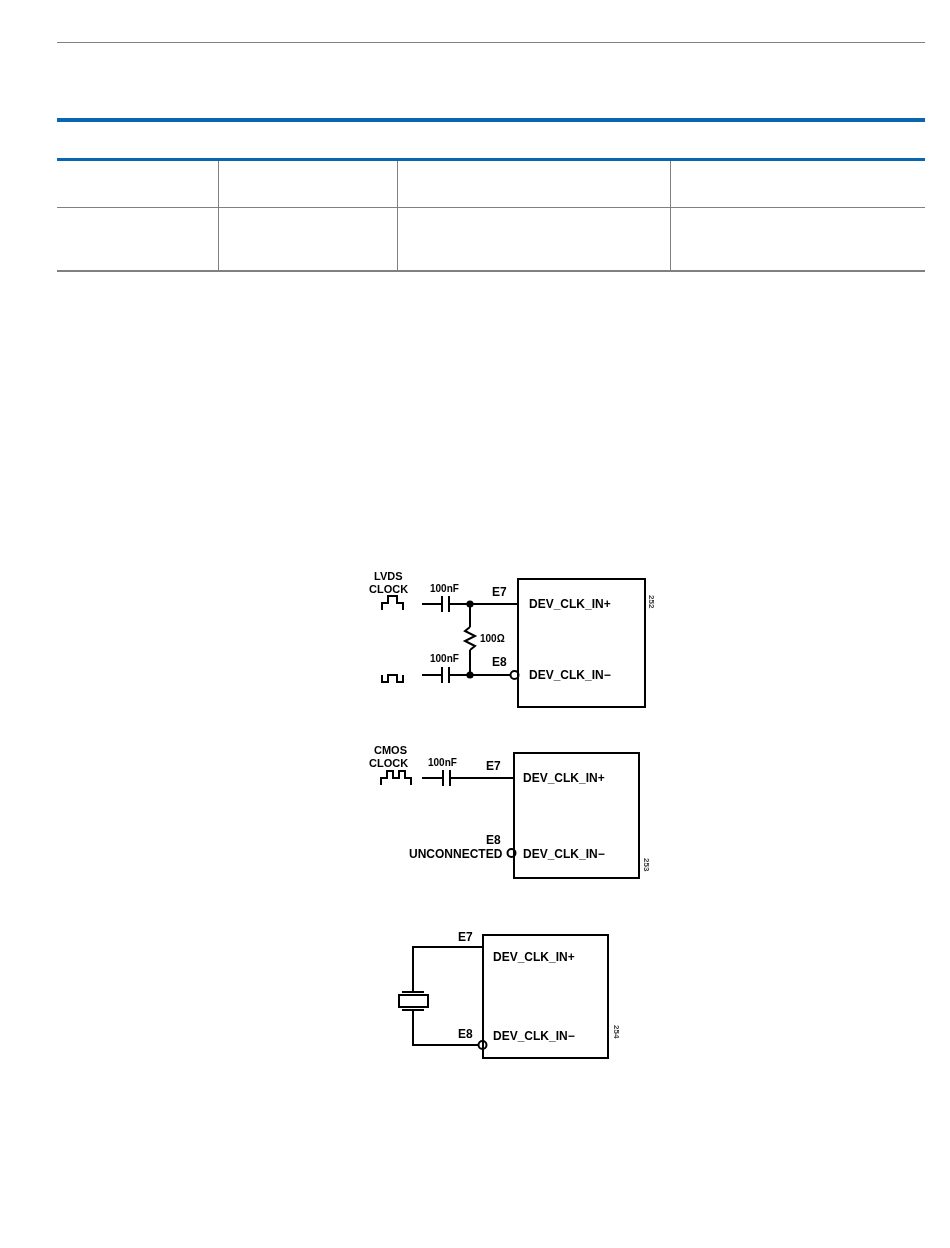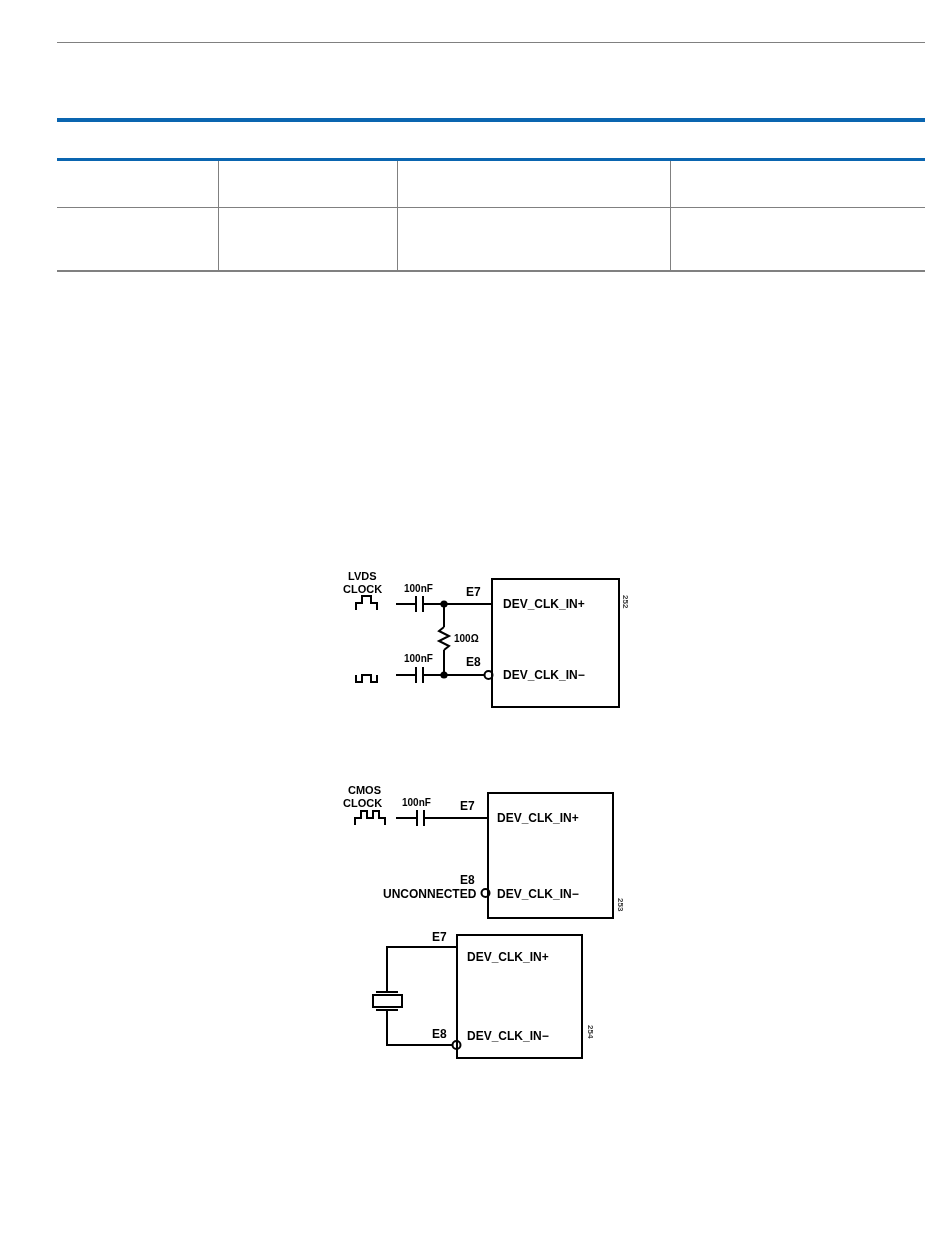--- a/index.html
+++ b/index.html
@@ -63,20 +63,21 @@
   .table-rows tr:last-child td {
     border-bottom: 2px solid #808080;
   }
   .row-a td { height: 46px; }
   .row-b td { height: 62px; }
   .cell-pad { padding: 4px 6px; }
 
   
   .figure {
     position: absolute;
+    margin-left: 26px;
   }
   .fig-svg { display: block; }
 
   .fig-num {
     position: absolute;
     font-family: "Liberation Sans", sans-serif;
     font-size: 8px;
     font-weight: bold;
     color: #3c3c3c;
     transform: rotate(90deg);
@@ -198,21 +199,21 @@
     <line x1="104" y1="85" x2="104" y2="110" stroke="#000" stroke-width="2"></line>
     <text class="sch-label-sm" x="114" y="77">100Ω</text>
 
     <rect x="152" y="14" width="127" height="128" fill="none" stroke="#000" stroke-width="2"></rect>
     <text class="sch-pin" x="163" y="43">DEV_CLK_IN+</text>
     <text class="sch-pin" x="163" y="114">DEV_CLK_IN−</text>
   </svg>
   <div class="fig-num" style="left:290px; top:30px;">252</div>
 </div>
 
-<div class="figure" style="left:340px; top:780px;">
+<div class="figure" style="left:340px; top:740px;">
   <svg class="fig-svg" width="300" height="145" viewBox="0 0 300 145">
     <text class="sch-label" x="8" y="14">CMOS</text>
     <text class="sch-label" x="3" y="27">CLOCK</text>
 
     <g stroke="#000" stroke-width="2" fill="none">
       <path d="M15 45 L15 38 L21 38 L21 31 L27 31 L27 38 L33 38 L33 31 L39 31 L39 38 L45 38 L45 45"></path>
     </g>
 
     <text class="sch-label-sm" x="62" y="26">100nF</text>
     <g stroke="#000" stroke-width="2">

